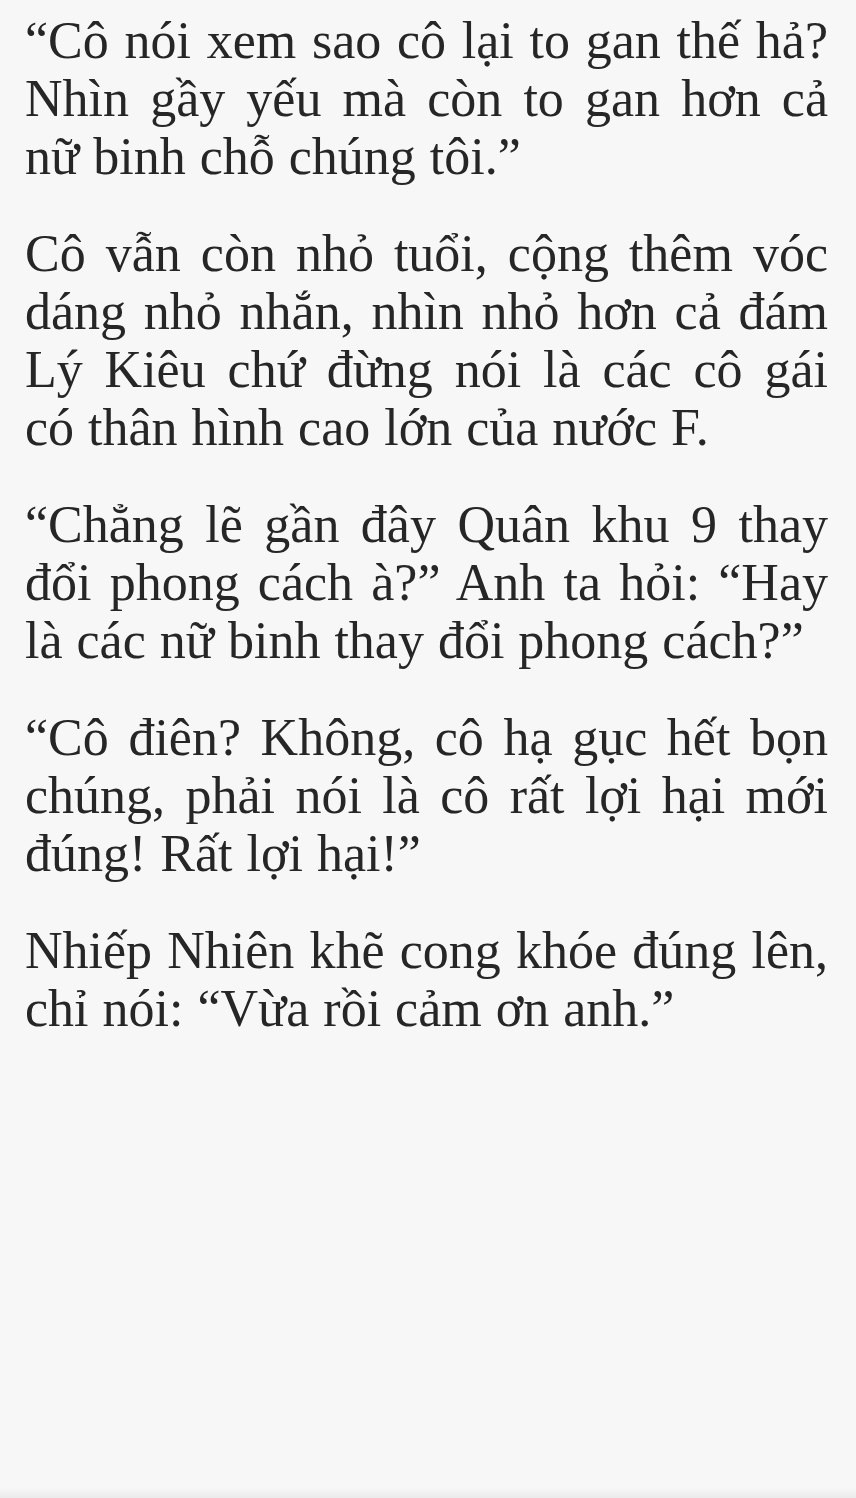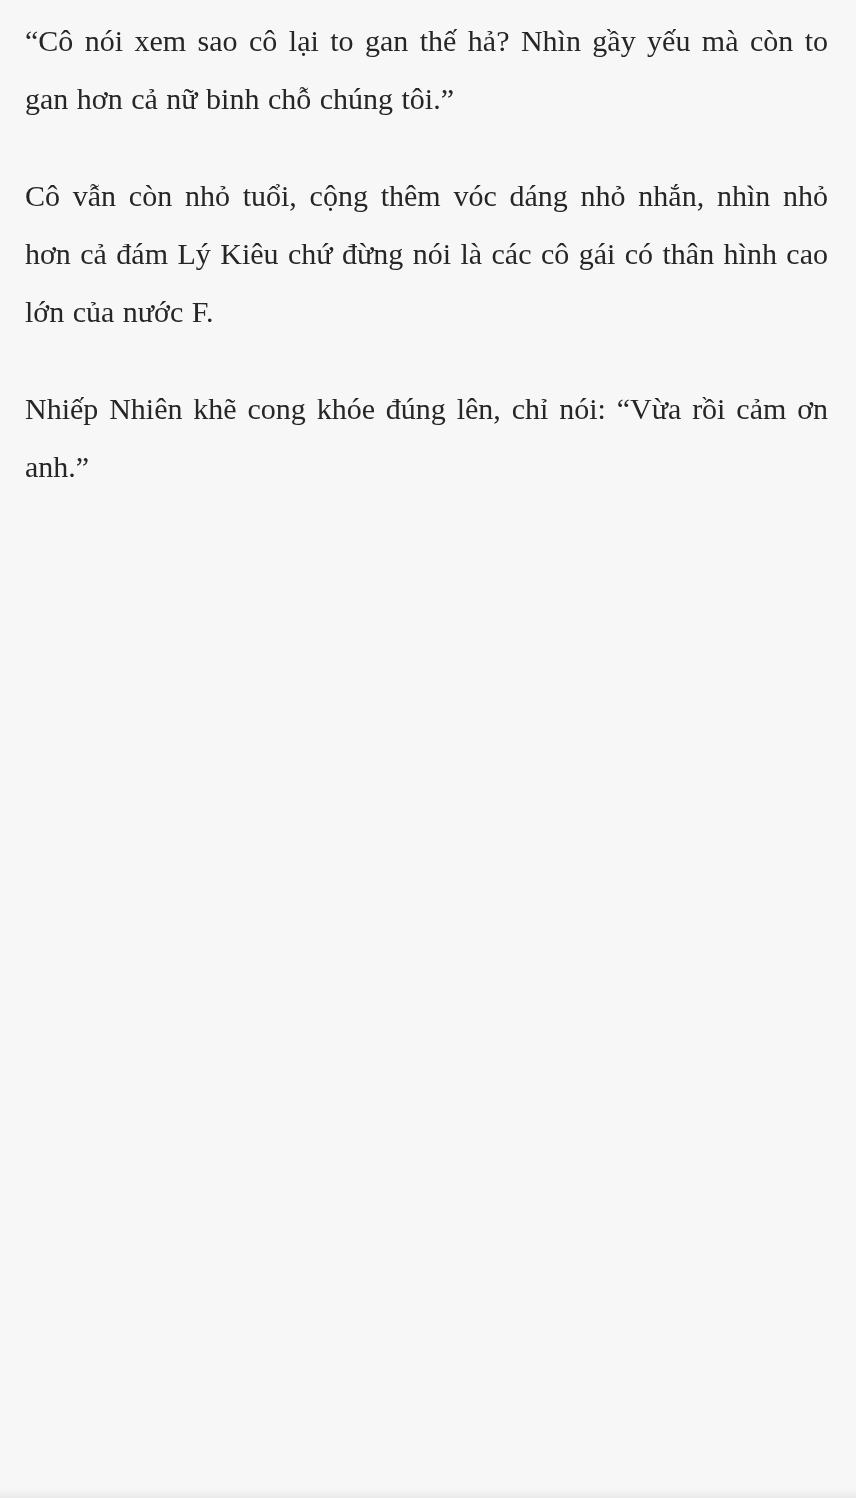--- a/index.html
+++ b/index.html
@@ -20,21 +20,21 @@
     position: relative;
     font-family: "Liberation Serif", "DejaVu Serif", serif;
   }
   .reader {
     padding: 12px 25px 0 25px;
     width: 100%;
     height: 100%;
   }
   .para {
     margin: 0 3px 39px 0;
-    font-size: 30px;
+    font-size: 52px;
     line-height: 58px;
     color: var(--fg);
     text-align: justify;
     text-justify: inter-word;
     word-spacing: 1px;
   }
   .para:last-child { margin-bottom: 0; }
   .bottom-edge {
     position: absolute;
     left: 0;
@@ -44,16 +44,18 @@
     background: linear-gradient(to bottom, rgba(0,0,0,0) 0%, rgba(0,0,0,0.05) 100%);
     pointer-events: none;
   }
 </style>
 </head>
 <body>
 
 <main class="reader">
   <p class="para">“Cô nói xem sao cô lại to gan thế hả? Nhìn gầy yếu mà còn to gan hơn cả nữ binh chỗ chúng tôi.”</p>
   <p class="para">Cô vẫn còn nhỏ tuổi, cộng thêm vóc dáng nhỏ nhắn, nhìn nhỏ hơn cả đám Lý Kiêu chứ đừng nói là các cô gái có thân hình cao lớn của nước F.</p>
+  <p class="para">“Chẳng lẽ gần đây Quân khu 9 thay đổi phong cách à?” Anh ta hỏi: “Hay là các nữ binh thay đổi phong cách?”</p>
+  <p class="para">“Cô điên? Không, cô hạ gục hết bọn chúng, phải nói là cô rất lợi hại mới đúng! Rất lợi hại!”</p>
   <p class="para">Nhiếp Nhiên khẽ cong khóe đúng lên, chỉ nói: “Vừa rồi cảm ơn anh.”</p>
 </main>
 
 <div class="bottom-edge"></div>
 
 </body></html>

